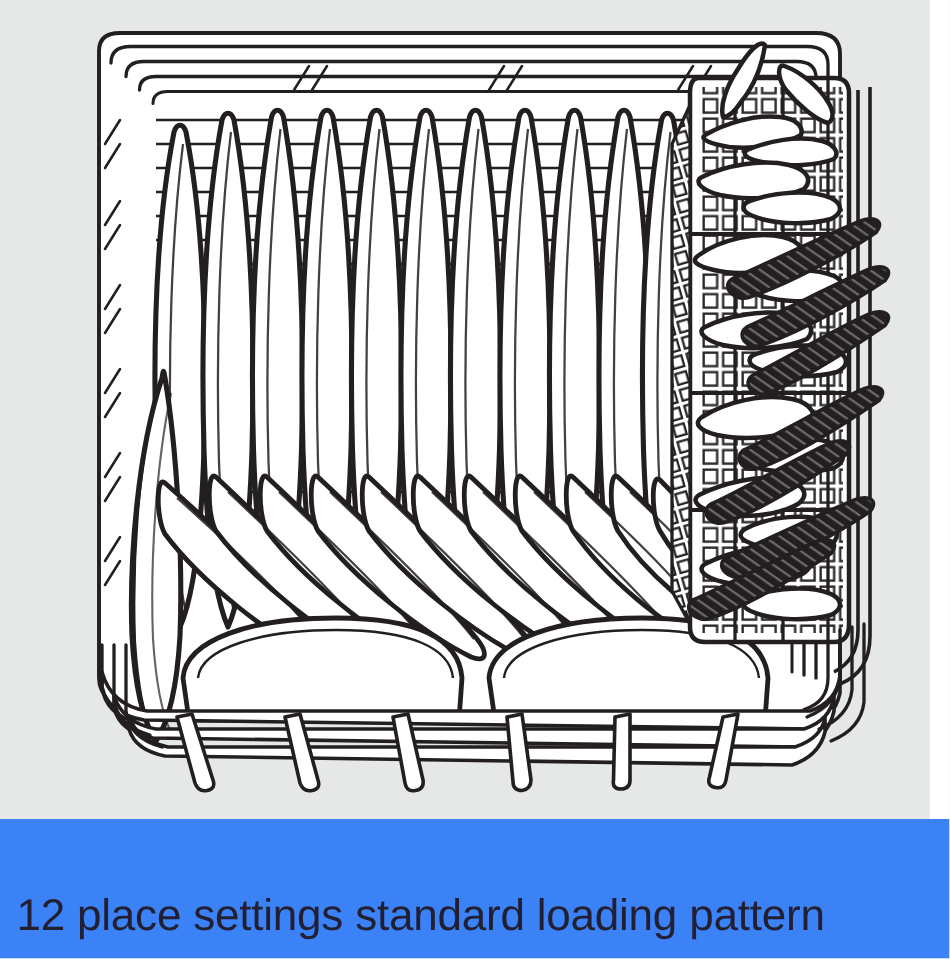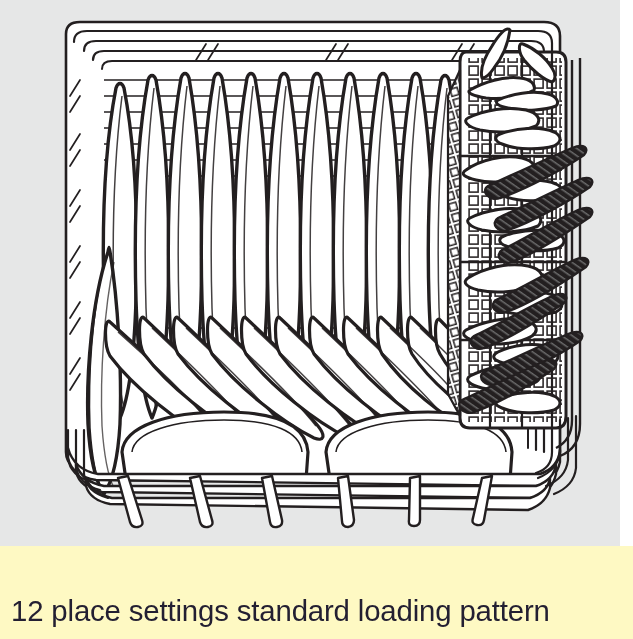--- a/index.html
+++ b/index.html
@@ -31,21 +31,21 @@
     display: block;
     width: 620px;
     height: 546px;
   }
   #caption-area {
     position: absolute;
     left: 0;
     top: 546px;
     width: 633px;
     height: 93px;
-    background: #fef9c3;
+    background: #3b82f6;
   }
   #caption-text {
     position: absolute;
     left: 11px;
     top: 48px;
     width: 615px;
     font-family: "Liberation Sans", sans-serif;
     font-size: 29.5px;
     line-height: 34px;
     letter-spacing: -0.15px;

